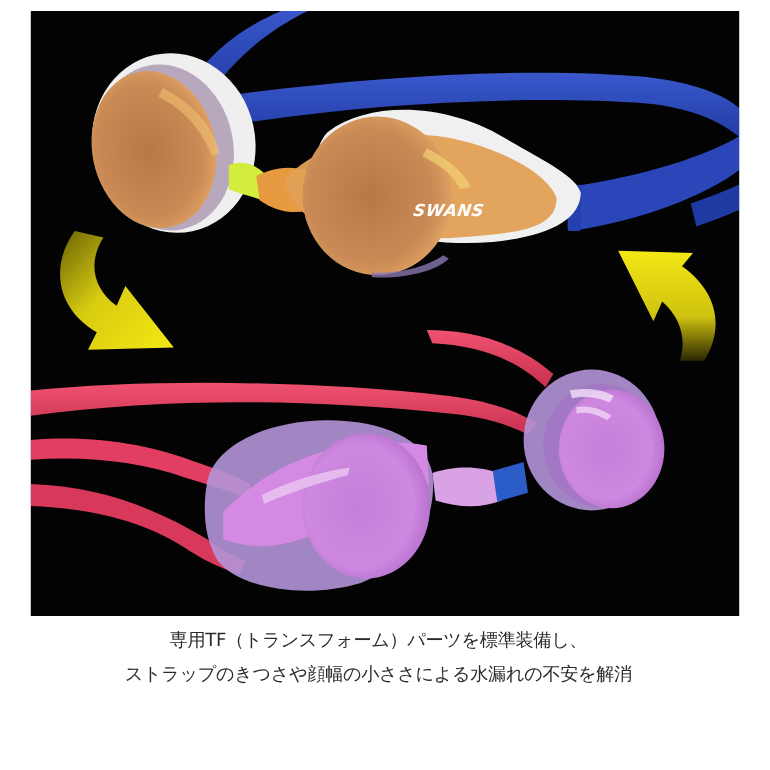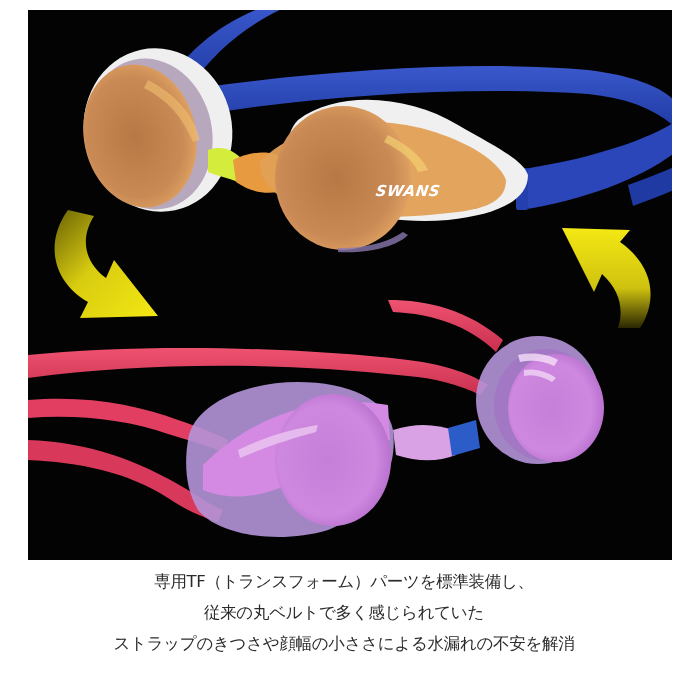--- a/index.html
+++ b/index.html
@@ -149,15 +149,14 @@
       <ellipse cx="528" cy="398" rx="48" ry="54" fill="url(#purpleLens)"></ellipse>
       <path d="M 490 345 C 505 342 520 344 530 350 L 526 356 C 514 350 502 350 492 352 Z" fill="#f5e0f8" opacity="0.8"></path>
       <path d="M 496 360 C 508 358 520 362 528 368 L 524 372 C 514 366 504 364 496 366 Z" fill="#f5e0f8" opacity="0.7"></path>
     </g>
   </svg>
   <div class="brand-logo">SWANS</div>
 </div>
 
 <div class="caption">
   <span class="caption-line">専用TF（トランスフォーム）パーツを標準装備し、</span>
-  <span class="caption-line">従来の丸ベルトで多く感じられていた</span>
   <span class="caption-line">ストラップのきつさや顔幅の小ささによる水漏れの不安を解消</span>
 </div>
 
 </body></html>

